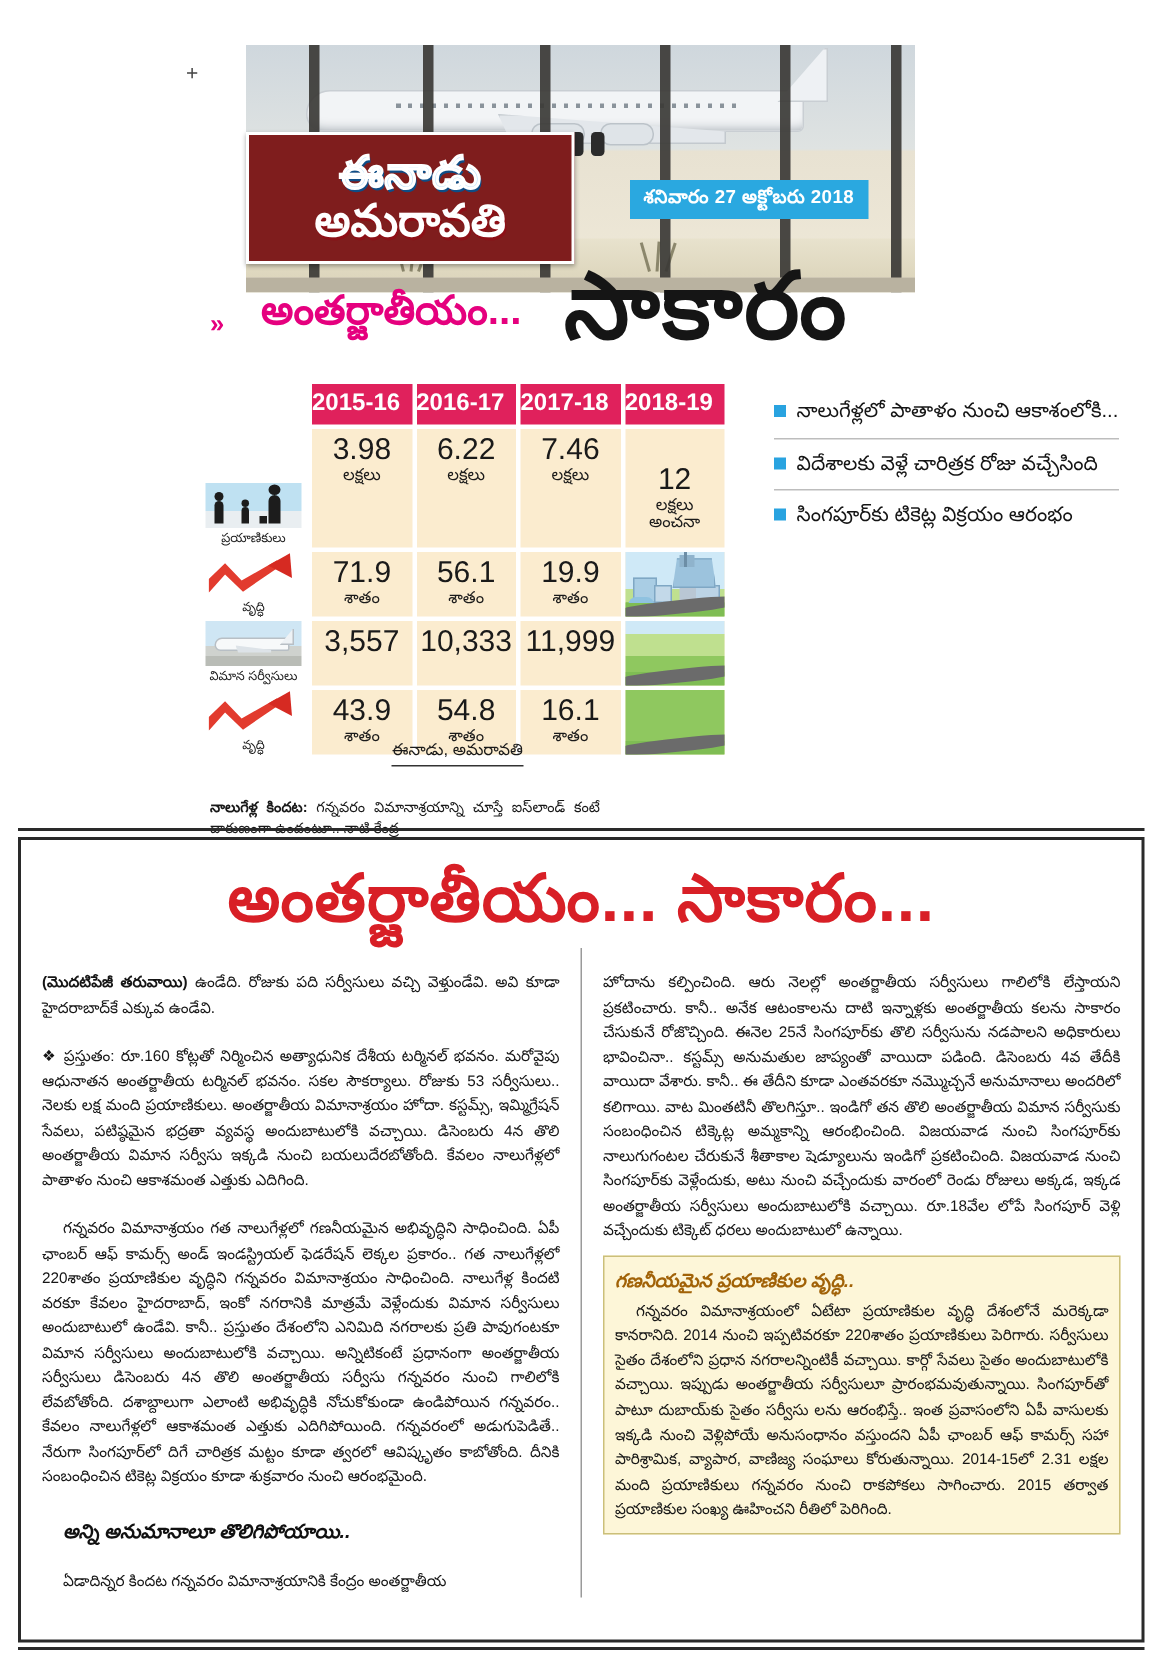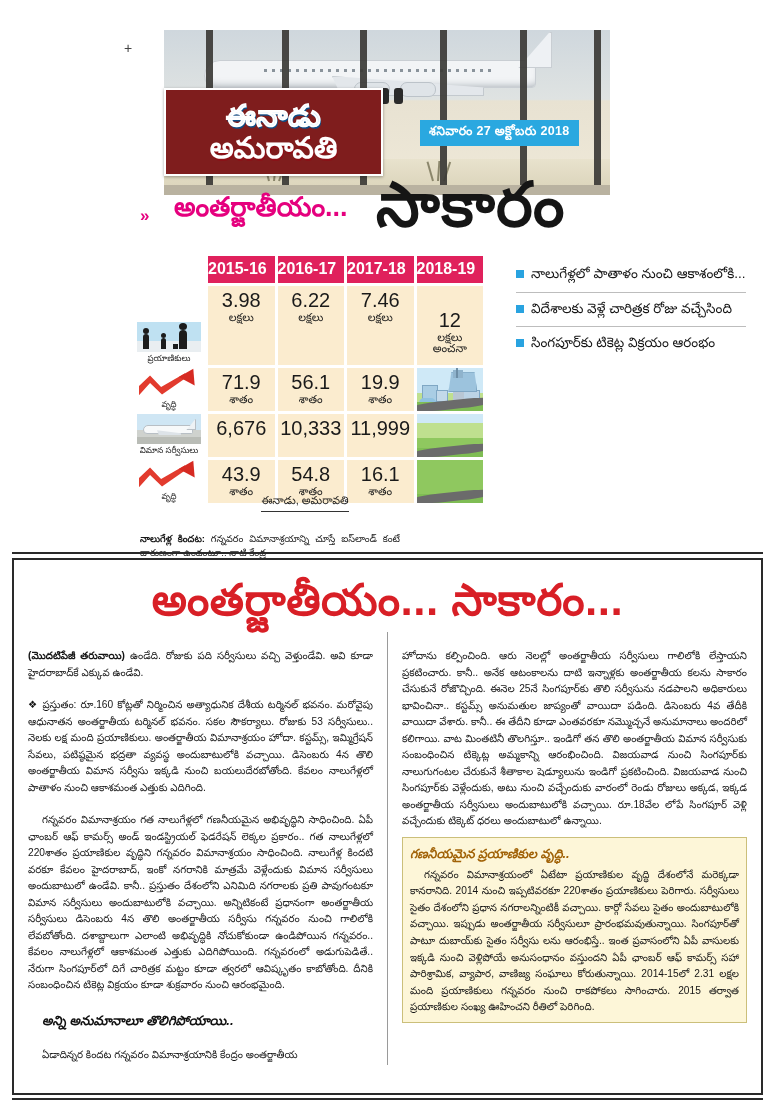--- a/index.html
+++ b/index.html
@@ -313,21 +313,21 @@
           <div class="ic">
             <div class="apron">
                 <div class="body"></div>
                 <div class="fin"></div>
                 <div class="wg"></div>
               </div>
           </div>
           <div class="tx">విమాన సర్వీసులు</div>
         </div>
         <div class="vcell">
-          <div class="big">6,676</div>
+          <div class="big">3,557</div>
         </div>
         <div class="vcell">
           <div class="big">10,333</div>
         </div>
         <div class="vcell">
           <div class="big">11,999</div>
         </div>
         <div class="imgcell">
           <div class="tower" style="background:linear-gradient(#cfe9f7 0 20%,#bfe08f 20% 55%,#8fc85f 55% 100%)">
             <div class="road"></div>

